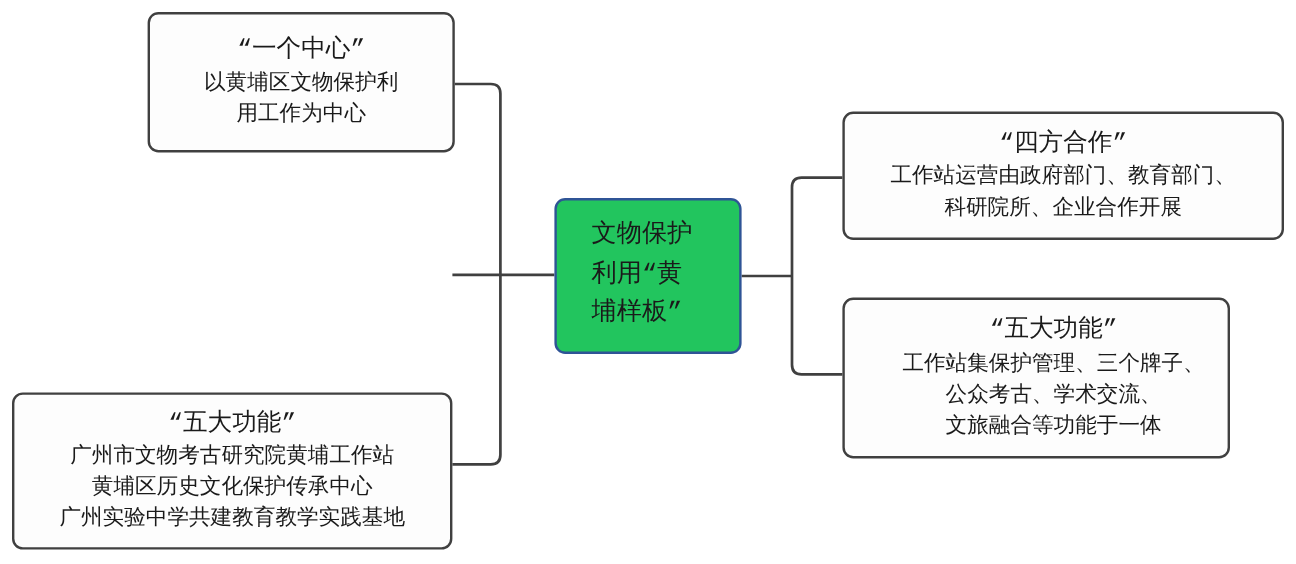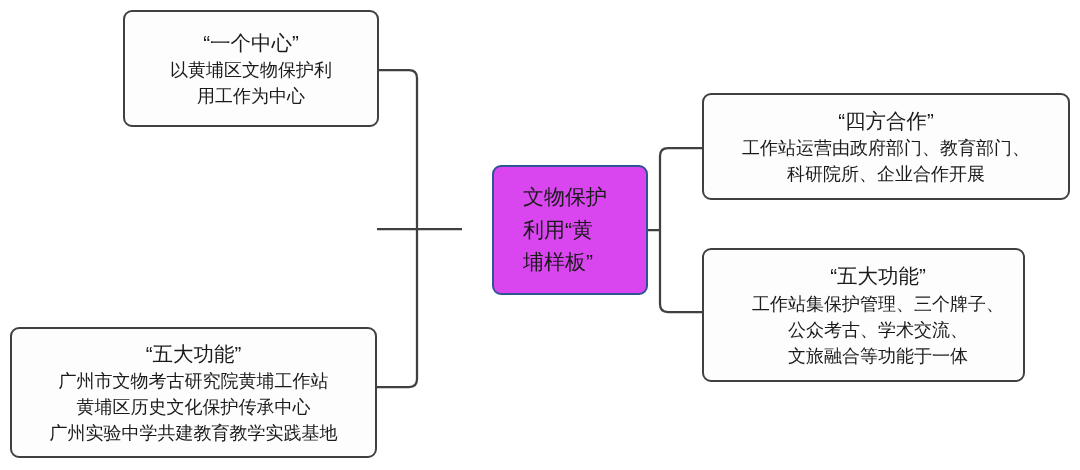--- a/index.html
+++ b/index.html
@@ -5,21 +5,21 @@
   html, body {
     margin: 0;
     padding: 0;
     background: #ffffff;
   }
   #canvas {
     position: relative;
     width: 1080px;
     height: 470px;
     background: #ffffff;
-    font-family: Liberation Sans, sans-serif;
+    font-family: Liberation Mono, monospace;
     color: var(--text, #1a1a1a);
     overflow: hidden;
   }
   #connectors {
     position: absolute;
     left: 0; top: 0;
     width: 1080px;
     height: 470px;
   }
   #connectors path {
@@ -46,25 +46,24 @@
     line-height: 1.45;
     white-space: pre-line;
   }
   .node .body {
     font-size: 18px;
     line-height: 1.45;
     white-space: pre-line;
   }
   .node.center {
     border-color: var(--center-border, #2f5496);
-    background: #d946ef;
+    background: #22c55e;
     align-items: flex-start;
     text-align: left;
     padding-left: 29px;
-    margin-left: 30px;
   }
   .node.center .title {
     font-size: 21px;
     line-height: 1.55;
   }
   
   #node-one-center      { left: 123px; top: 10px;  width: 256px; height: 117px; }
   #node-two-level       { left: 167px; top: 172px; width: 210px; height: 103px; }
   #node-three-plates    { left: 10px;  top: 327px; width: 367px; height: 131px; }
   #node-center          { left: 462px; top: 165px; width: 156px; height: 130px; }

